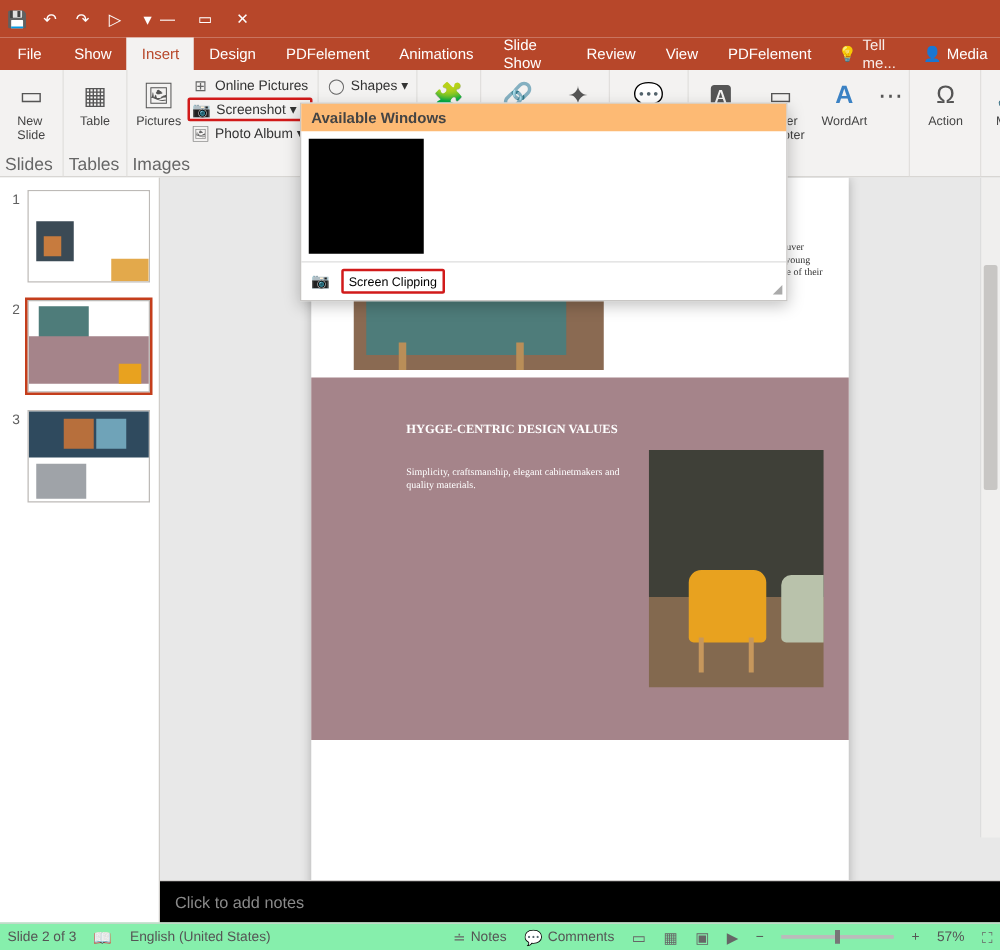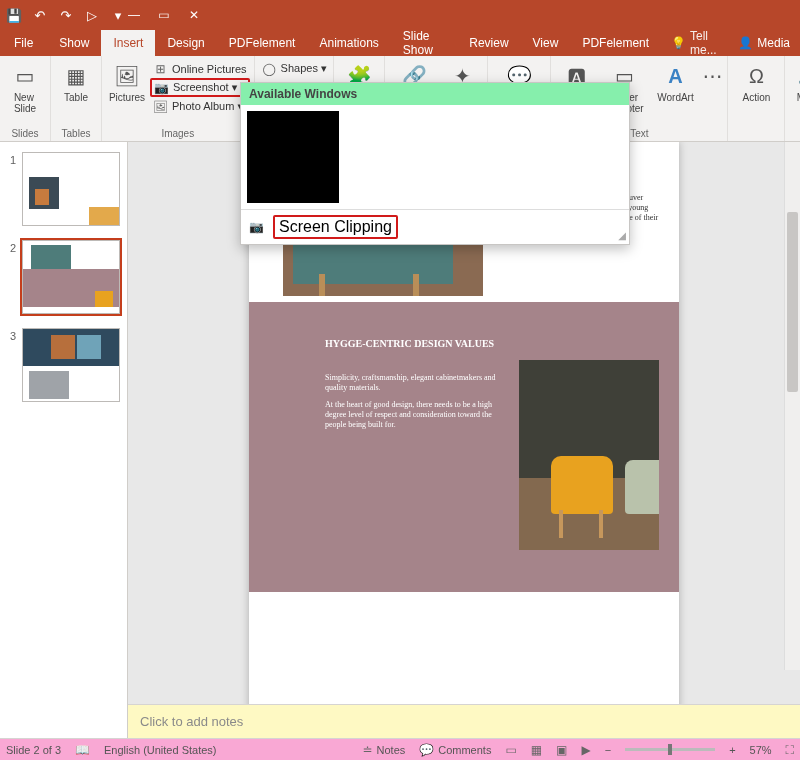--- a/index.html
+++ b/index.html
@@ -19,52 +19,52 @@
 .tabs .tab.active { background: #f3f2f1; color: #b7472a; }
 .tabs .file-tab { padding: 0 14px; }
 .tabs .spacer { flex: 1; }
 .tabs .tellme { display: flex; align-items: center; gap: 4px; padding: 0 10px; font-size: 12px; opacity: .9; }
 .tabs .share { display: flex; align-items: center; gap: 4px; padding: 0 10px; }
 
 
 .ribbon { background: #f3f2f1; height: 86px; border-bottom: 1px solid #d0cdc9; display: flex; position: relative; }
 .group { border-right: 1px solid #e1dfdd; display: flex; flex-direction: column; padding: 2px 4px 0; }
 .group-body { flex: 1; display: flex; align-items: flex-start; gap: 2px; }
-.group-label { text-align: center; font-size: 10px; color: #666; padding: 1px 0 2px; }
+.group-label { font-size: 14px; color: #666; padding: 1px 0 2px; }
 .big-btn { width: 42px; display: flex; flex-direction: column; align-items: center; justify-content: flex-start; padding-top: 4px; cursor: pointer; font-size: 10px; color: #444; gap: 2px; }
 .big-btn .glyph { width: 28px; height: 28px; display: flex; align-items: center; justify-content: center; font-size: 20px; color: #555; }
 .big-btn .lbl { text-align: left; line-height: 11px; }
 .small-col { display: flex; flex-direction: column; gap: 1px; padding-top: 2px; }
 .small-btn { display: flex; align-items: center; gap: 4px; font-size: 11px; color: #333; padding: 1px 3px; cursor: pointer; white-space: nowrap; }
 .small-btn .sicon { width: 15px; height: 15px; display: inline-flex; align-items: center; justify-content: center; font-size: 12px; color: #666; }
 .screenshot-btn { border: 2px solid #d11a1a; border-radius: 2px; padding: 0 2px; }
 
 
 .dropdown-panel { position: absolute; top: 26px; left: 138px; width: 390px; background: #fff; border: 1px solid #c8c6c4; box-shadow: 0 4px 12px rgba(0,0,0,.25); z-index: 100; }
-.dropdown-panel .hdr { background: #86efac; padding: 4px 8px; font-size: 12px; font-weight: 600; color: #444; }
+.dropdown-panel .hdr { background: #fdba74; padding: 4px 8px; font-size: 12px; font-weight: 600; color: #444; }
 .dropdown-panel .thumbs { padding: 6px; display: flex; }
 .dropdown-panel .thumb-window { width: 92px; height: 92px; background: #000; cursor: pointer; }
 .dropdown-panel .sc-row { border-top: 1px solid #ddd; padding: 5px 8px; display: flex; align-items: center; gap: 8px; cursor: pointer; }
-.dropdown-panel .sc-row .sc-label { font-size: 16px; }
+.dropdown-panel .sc-row .sc-label { font-size: 10px; }
 .sc-highlight { border: 2px solid #d11a1a; border-radius: 2px; padding: 1px 4px; display: inline-block; }
 .dropdown-panel .sc-icon { width: 16px; height: 16px; color: #888; font-size: 12px; display:flex; align-items:center; }
 .dropdown-panel .grip { position: absolute; bottom: 3px; right: 3px; font-size: 10px; color: #aaa; }
 
 
 .mainwrap { position: absolute; top: 142px; left: 0; right: 0; bottom: 22px; display: flex; background: #e6e6e6; }
 .thumb-pane { width: 128px; background: #fff; border-right: 1px solid #d0cdc9; overflow: auto; padding: 10px 6px; }
 .slide-item { display: flex; gap: 6px; margin-bottom: 14px; }
 .slide-item .num { font-size: 11px; color: #5f5f5f; width: 10px; text-align: right; padding-top: 2px; }
 .slide-thumb { width: 98px; height: 74px; background: #fff; border: 1px solid #bdbab7; position: relative; overflow: hidden; }
 .slide-item.selected .slide-thumb { outline: 2px solid #c43e1c; }
 
 .editor { flex: 1; background: #e8e8e8; display: flex; flex-direction: column; }
 .canvas-area { flex: 1; display: flex; align-items: center; justify-content: center; overflow: hidden; position: relative; }
 .slide-canvas { width: 430px; height: 570px; background: #fff; box-shadow: 0 0 8px rgba(0,0,0,.25); position: relative; margin-top: 8px; }
-.notes-pane { height: 34px; background: #fef9c3; border-top: 1px solid #d6d4d2; display: flex; align-items: center; padding: 0 12px; color: #8a8a8a; font-size: 13px; }
+.notes-pane { height: 34px; background: #000000; border-top: 1px solid #d6d4d2; display: flex; align-items: center; padding: 0 12px; color: #8a8a8a; font-size: 13px; }
 
 
 .slide-canvas .sofa-img { position: absolute; left: 34px; top: 4px; width: 200px; height: 150px; background: linear-gradient(#5b3b2e 0 35%, #8a6a52 35% 100%); }
 .slide-canvas .sofa-body { position: absolute; left: 10px; bottom: 12px; width: 160px; height: 70px; background: #4e7c7a; border-radius: 6px 6px 0 0; }
 .slide-canvas .sofa-leg { position:absolute; bottom:0; width:6px; height:22px; background:#b98e58; }
 .slide-canvas .text24 { position: absolute; left: 245px; top: 6px; width: 165px; }
 .slide-canvas .text24 .hnum { font: 700 20px "Segoe UI"; color:#222; }
 .slide-canvas .text24 .htxt { font: 700 10px/12px "Segoe UI"; color:#222; margin: 2px 0 8px; }
 .slide-canvas .para { font: 8px/10px Georgia, serif; color:#333; margin-bottom:6px; }
 .slide-canvas .rose-block { position:absolute; left:0; top:160px; width:430px; height:290px; background:#a5848a; }
@@ -85,21 +85,21 @@
 .t1-gold { position:absolute; right:0; bottom:0; width:30px; height:18px; background:#e3a94b; }
 .t2-rose {position:absolute; left:0; top:28px; width:98px; height:38px; background:#a5848a;}
 .t2-sofa {position:absolute; left:8px; top:4px; width:40px; height:26px; background:#4e7c7a;}
 .t2-ch {position:absolute; right:6px; bottom:6px; width:18px; height:16px; background:#e8a21f;}
 .t3-top {position:absolute; left:0; top:0; width:98px; height:37px; background:#2f4a5e;}
 .t3-p1 {position:absolute; left:28px; top:6px; width:24px; height:24px; background:#b76f3c;}
 .t3-p2 {position:absolute; left:54px; top:6px; width:24px; height:24px; background:#6fa3b8;}
 .t3-bot {position:absolute; left:6px; top:42px; width:40px; height:28px; background:#9fa3a8;}
 
 
-.statusbar { position:absolute; bottom:0; left:0; right:0; height:22px; background:#f9a8d4; border-top:1px solid #d6d4d2; display:flex; align-items:center; font-size:11px; color:#555; padding:0 6px; gap:14px; }
+.statusbar { position:absolute; bottom:0; left:0; right:0; height:22px; background:#86efac; border-top:1px solid #d6d4d2; display:flex; align-items:center; font-size:11px; color:#555; padding:0 6px; gap:14px; }
 .statusbar .flex { flex:1; }
 .statusbar .sb-btn { display:flex; align-items:center; gap:4px; cursor:pointer; }
 .statusbar .zoom-slider { width:90px; height:3px; background:#bbb; position:relative; }
 .statusbar .zoom-slider .knob { position:absolute; left:48%; top:-4px; width:4px; height:11px; background:#777; }
 .ico { font-size:12px; color:#666; }
 
 .scroll-v { position:absolute; right:0; top:0; bottom:34px; width:16px; background:#f0efee; border-left:1px solid #ddd; }
 .scroll-v .track-thumb { position:absolute; left:2px; right:2px; top:70px; height:180px; background:#c8c6c4; border-radius:2px; }
 </style>
 </head>
@@ -336,21 +336,20 @@
         </div>
         <div class="text24">
           <div class="hnum">24</div>
           <div class="htxt">OUR HISTORY SINCE 1965</div>
           <div class="para">At the brink of daylight on a quaint Vancouver morning in the summer of 1965, a pair of young Danish cabinetmakers stood at the entrance of their new factory. They're proud.</div>
         </div>
         <div class="rose-block"></div>
         <div class="text26">
           <div class="htxt">HYGGE-CENTRIC DESIGN VALUES</div>
           <div class="wpara">Simplicity, craftsmanship, elegant cabinetmakers and quality materials.</div>
-          <div class="wpara">At the heart of good design, there needs to be a high degree level of respect and consideration toward the people being built for.</div>
         </div>
         <div class="chair-img">
           <div class="chair-bg"></div>
           <div class="chair-seat"></div>
             <div class="chair2"></div>
           <div class="cleg" style="left:40px"></div>
             <div class="cleg" style="left:80px"></div>
         </div>
       </div>
       <div class="scroll-v">

